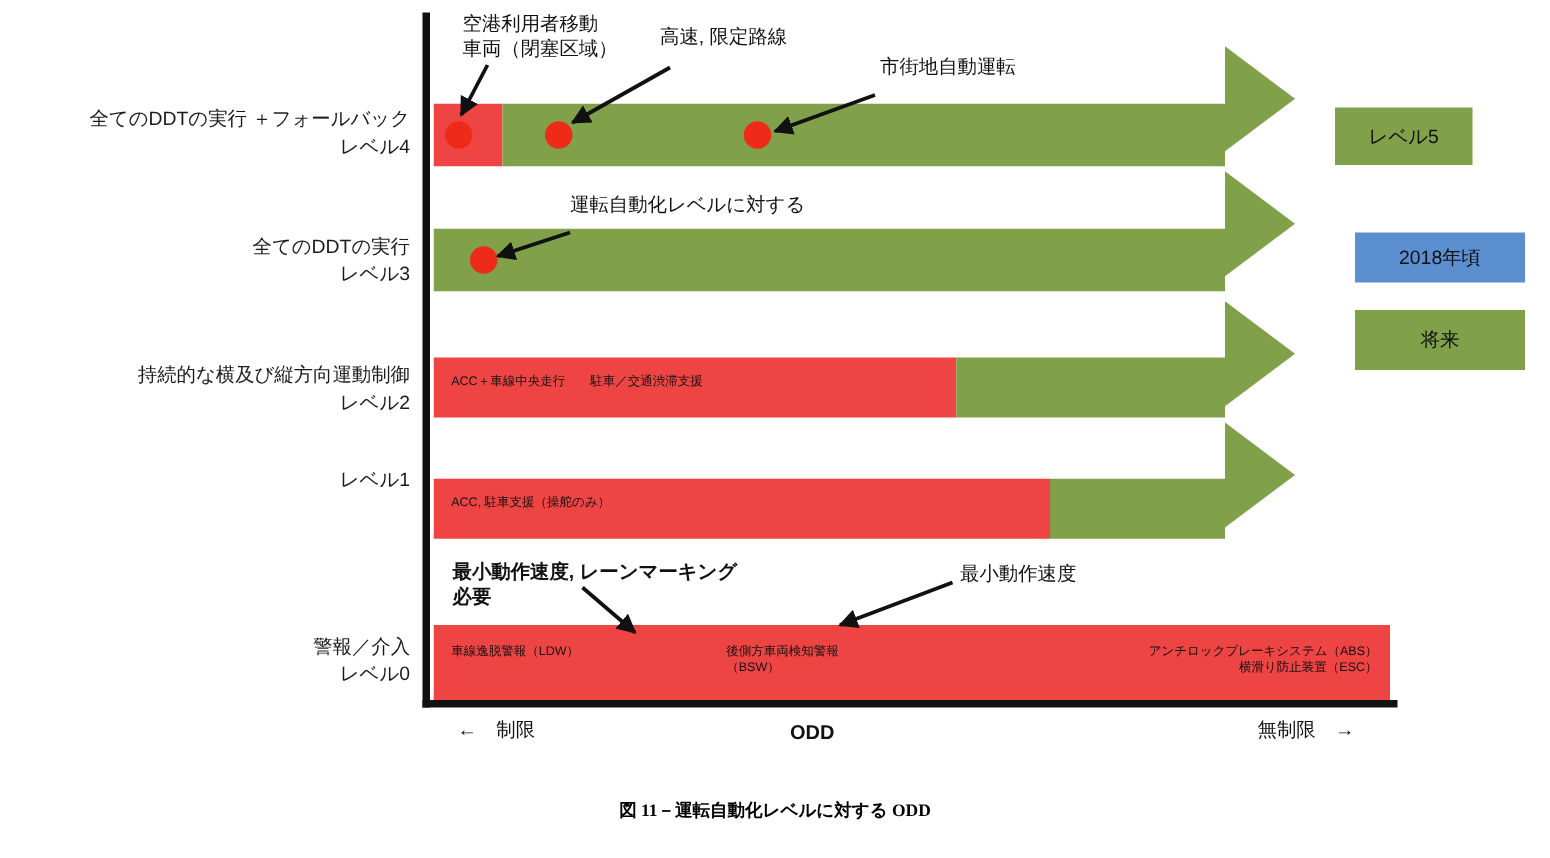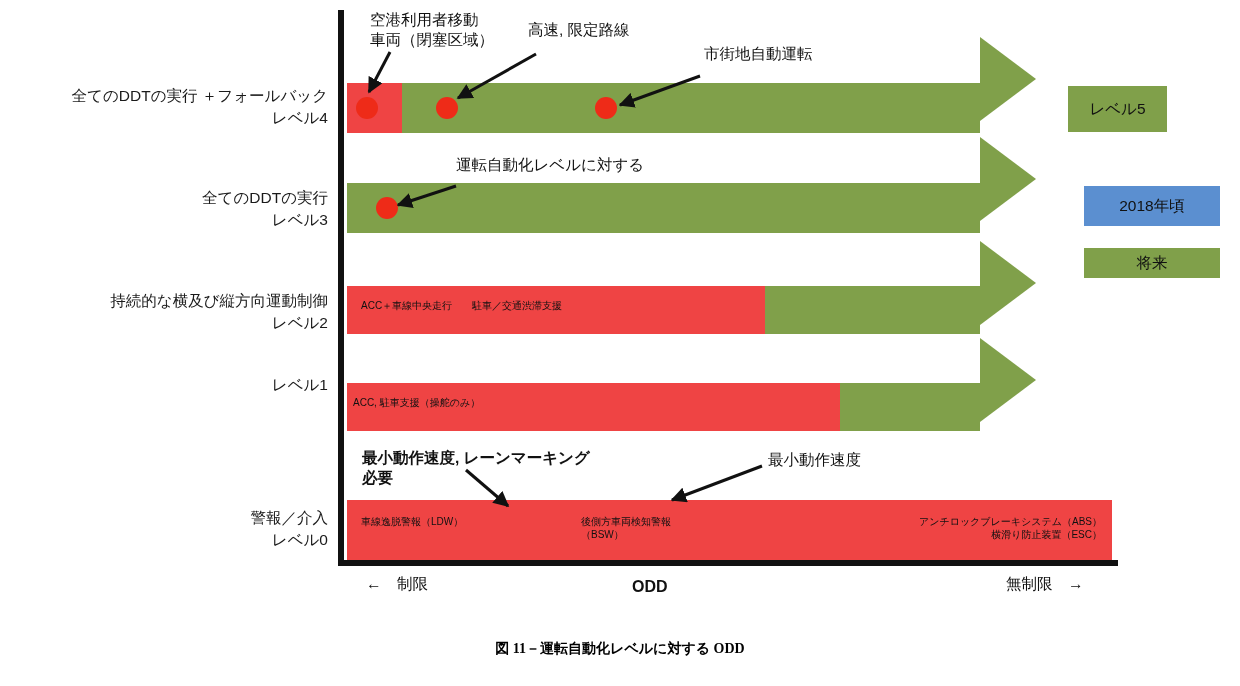--- a/index.html
+++ b/index.html
@@ -89,23 +89,23 @@
   }
 
   
   .legendbox {
     display: flex;
     align-items: center;
     justify-content: center;
     font-size: 15.5px;
     color: #111111;
   }
-  #level5-box { left: 1068px; top: 86px; width: 99px; height: 46px; background: #80A04A; }
+  #level5-box { left: 1068px; top: 86px; width: 110px; height: 46px; background: #80A04A; }
   #legend-2018 { left: 1084px; top: 186px; width: 136px; height: 40px; background: #5B8FD0; }
-  #legend-future { left: 1084px; top: 248px; width: 136px; height: 30px; background: #80A04A; }
+  #legend-future { left: 1084px; top: 248px; width: 136px; height: 48px; background: #80A04A; }
 
   
   .axis-cap {
     font-size: 15.5px;
     color: #111111;
     white-space: pre;
   }
   #odd-label { font-weight: bold; font-size: 16px; }
 
   
@@ -168,21 +168,21 @@
   <div class="abs" style="left:347px; top:286px; width:633px; height:48px;">
     <div class="abs seg bar-blue" style="left:0px;   width:418px;"></div>
     <div class="abs seg bar-green" style="left:418px; width:215px;"></div>
     <div class="abs bartext" style="left:14px; top:13px;">ACC＋車線中央走行　　駐車／交通渋滞支援</div>
   </div>
   <div class="abs arrowhead" style="left:980px; top:241px;"></div>
 
   <div class="abs" style="left:347px; top:383px; width:633px; height:48px;">
     <div class="abs seg bar-blue" style="left:0px;   width:493px;"></div>
     <div class="abs seg bar-green" style="left:493px; width:140px;"></div>
-    <div class="abs bartext" style="left:6px; top:13px;text-align:right;">ACC, 駐車支援（操舵のみ）</div>
+    <div class="abs bartext" style="left:14px; top:13px;text-align:right;">ACC, 駐車支援（操舵のみ）</div>
   </div>
   <div class="abs arrowhead" style="left:980px; top:338px;"></div>
 
   <div class="abs bar-blue" style="left:347px; top:500px; width:765px; height:60px;">
     <div class="abs bartext" style="left:14px; top:15px;">車線逸脱警報（LDW）</div>
     <div class="abs bartext" style="left:234px; top:15px;">後側方車両検知警報
 （BSW）</div>
     <div class="abs bartext right" style="right:10px; top:15px;">アンチロックブレーキシステム（ABS）
 横滑り防止装置（ESC）</div>
   </div>

